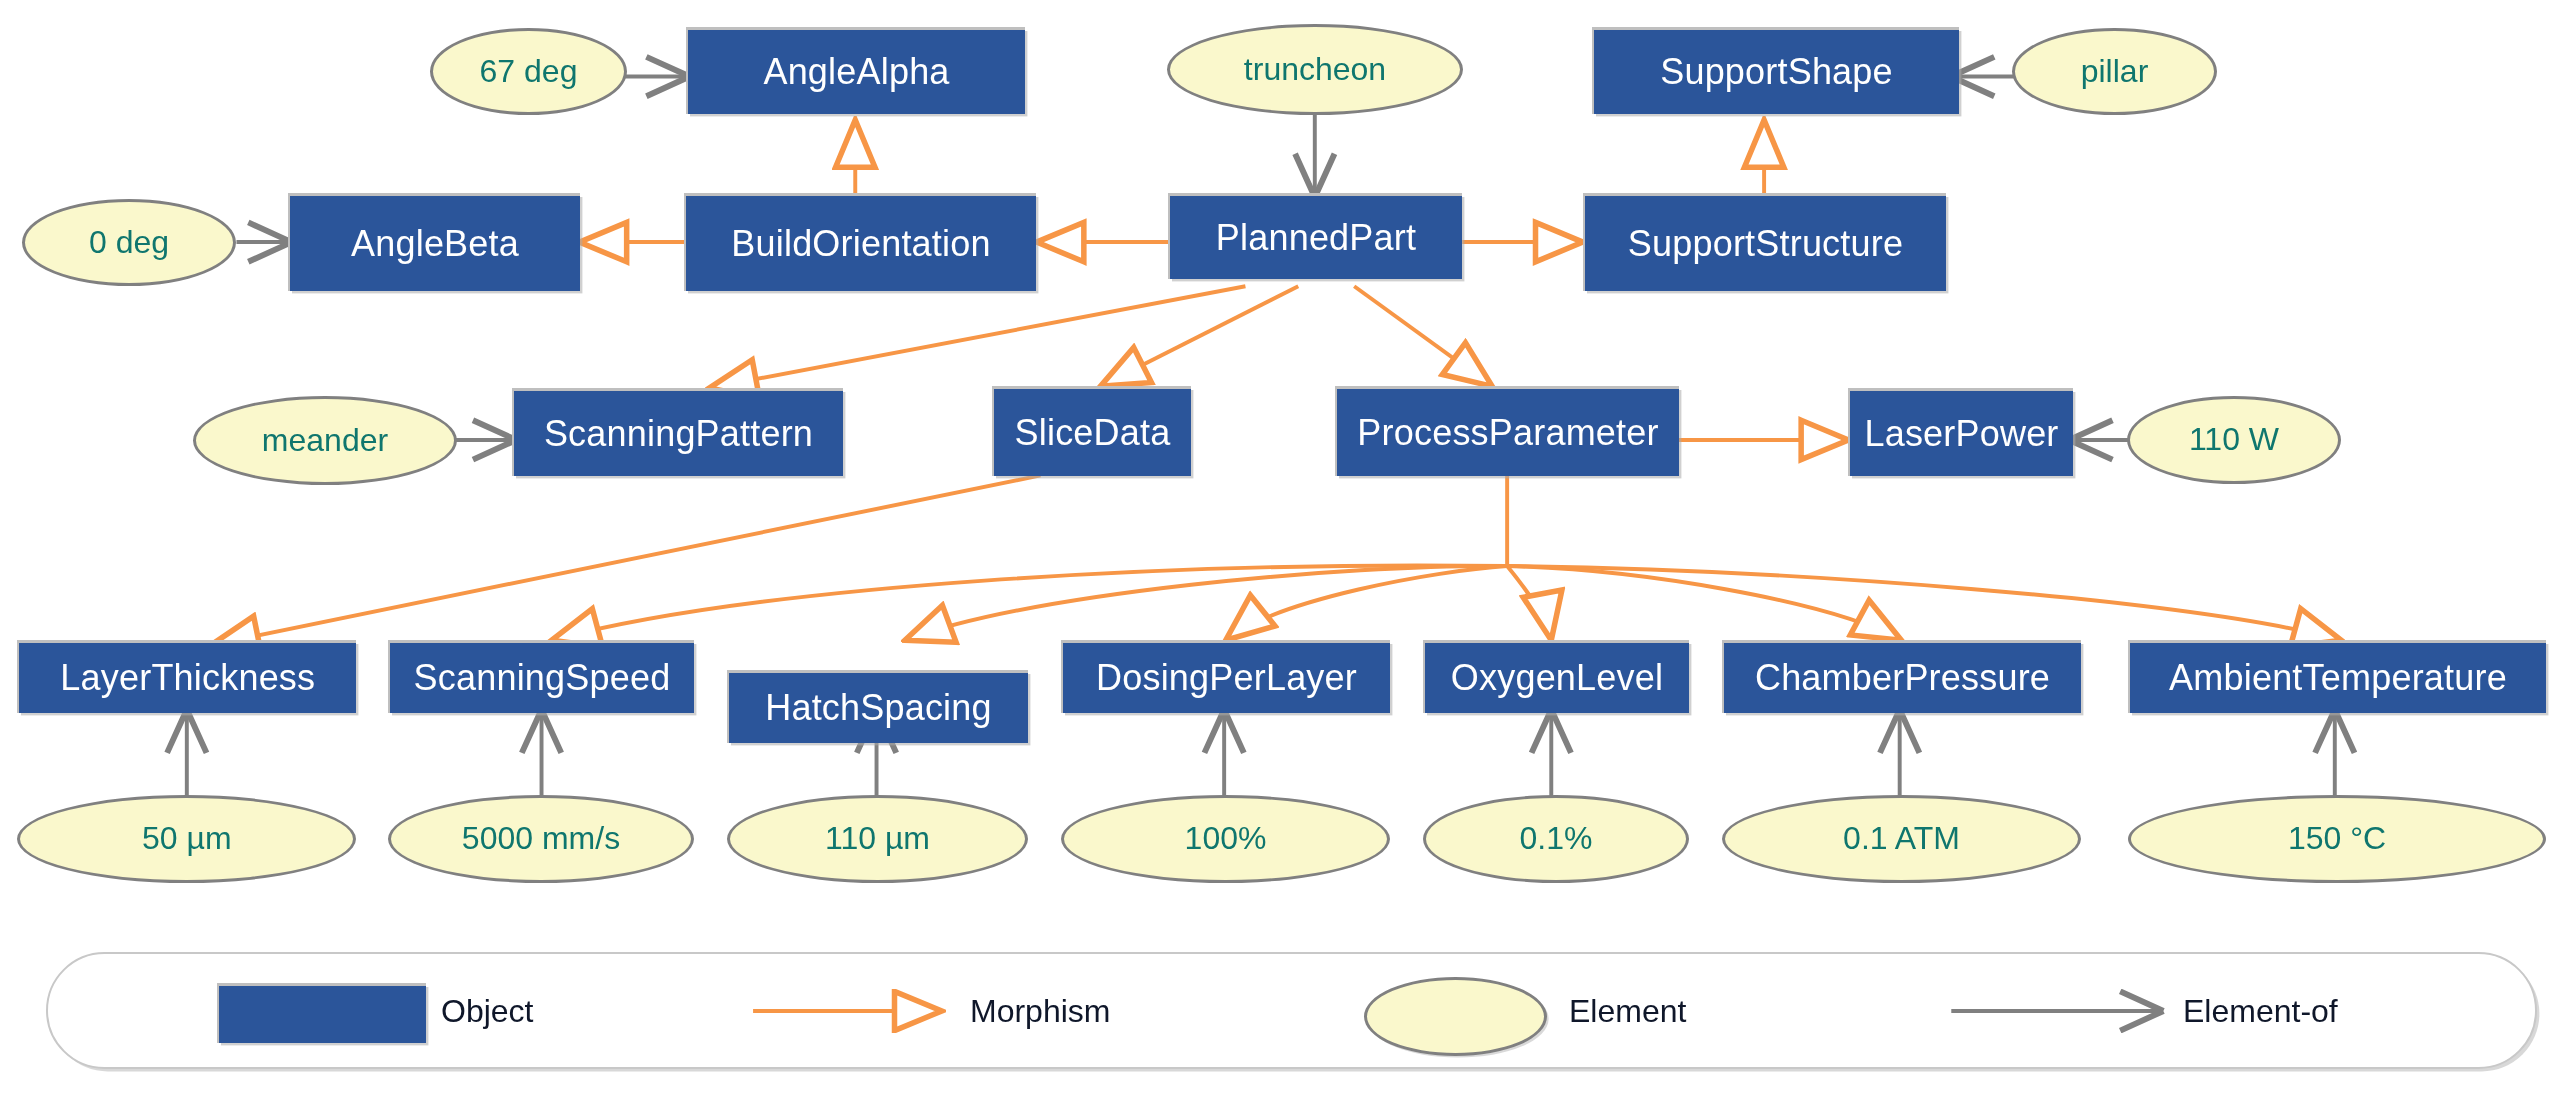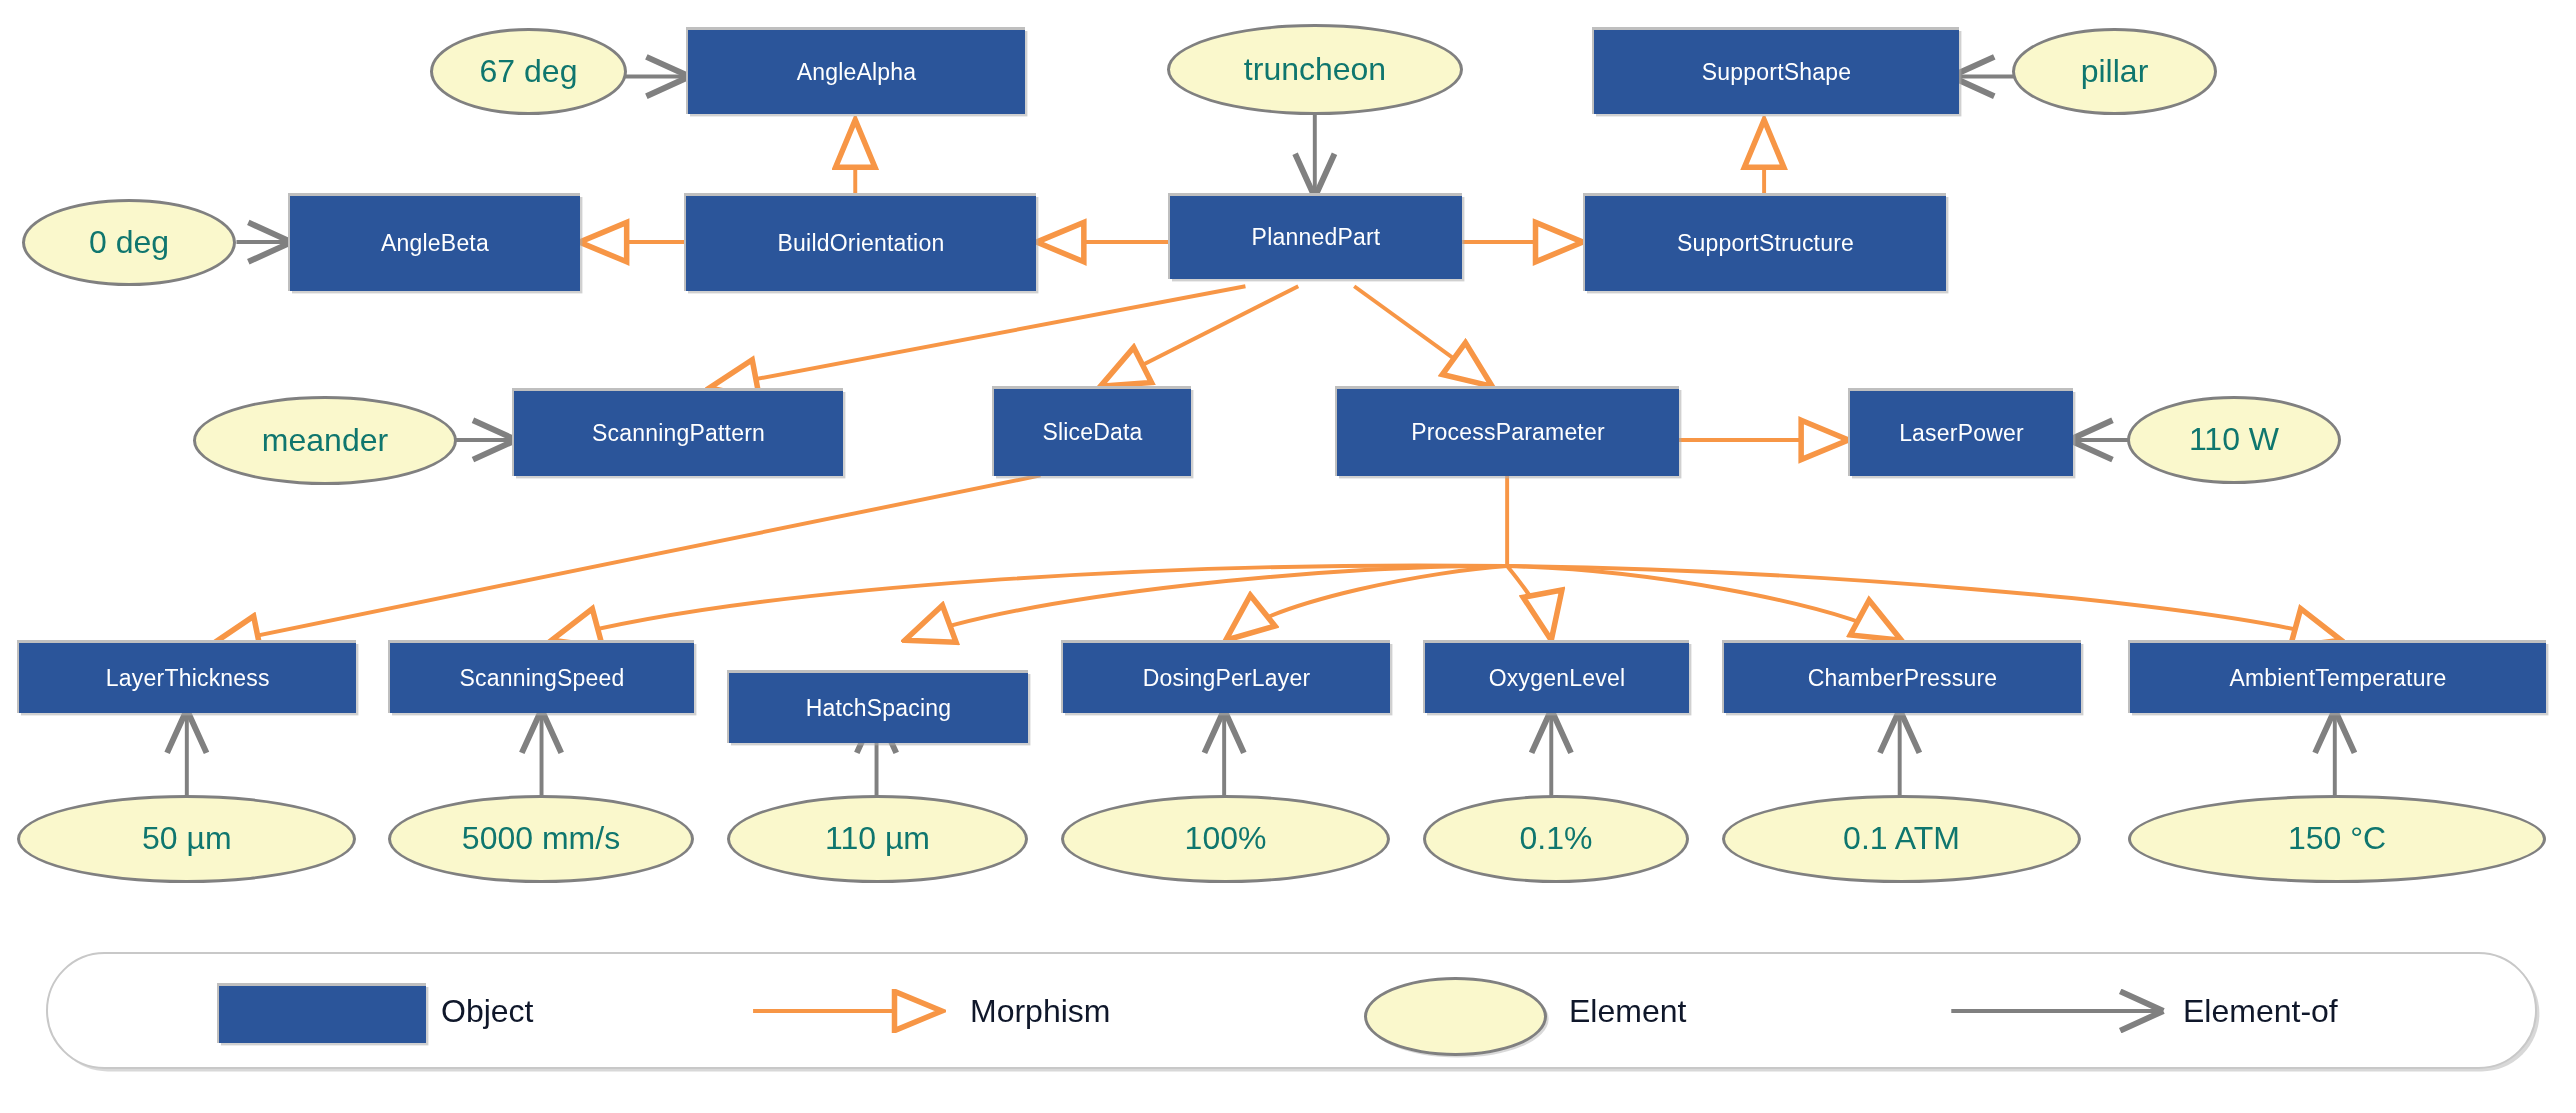--- a/index.html
+++ b/index.html
@@ -1,21 +1,21 @@
 <!DOCTYPE html>
 <html style="font-size:12.6px"><head>
 <meta charset="utf-8">
 <style>
   html,body{margin:0;padding:0;background:#ffffff;}
   body{font-family:"Liberation Sans",sans-serif;}
   #stage{position:relative;width:2576px;height:1114px;background:#fff;overflow:hidden;}
   #wires{position:absolute;left:0;top:0;width:2576px;height:1114px;pointer-events:none;}
   .node{position:absolute;box-sizing:border-box;display:flex;align-items:center;justify-content:center;text-align:center;}
   .obj{background:#2B559A;color:#ffffff;border-top:3.2px solid #BFBFBF;border-left:2.4px solid #BFBFBF;
-       box-shadow:3.2px 3.2px 0 -0.8px rgba(170,170,170,0.55);font-size:23px;letter-spacing:0.2px;line-height:1.05;}
+       box-shadow:3.2px 3.2px 0 -0.8px rgba(170,170,170,0.55);font-size:36px;letter-spacing:0.2px;line-height:1.05;}
   .elem{background:#FAF8CC;color:#0f766e;border:3.2px solid #808080;border-radius:50%;font-size:32px;line-height:1.05;}
   .legendbox{position:absolute;box-sizing:border-box;border:2.4px solid #C8C8C8;border-radius:71px;background:#fff;
        box-shadow:3.2px 3.2px 0 -0.8px rgba(190,190,190,0.6);}
   .lg-swatch{position:absolute;background:#2B559A;border-top:3.2px solid #BFBFBF;border-left:2.4px solid #BFBFBF;
        box-shadow:3.2px 3.2px 0 -0.8px rgba(170,170,170,0.55);}
   .lg-ellipse{position:absolute;background:#FAF8CC;border:3.2px solid #808080;border-radius:50%;
        box-shadow:2.4px 2.4px 0 -0.8px rgba(180,180,180,0.5);}
   .lg-label{position:absolute;color:#0f172a;font-size:32px;white-space:nowrap;display:flex;align-items:center;height:43px;}
 </style>
 </head>

